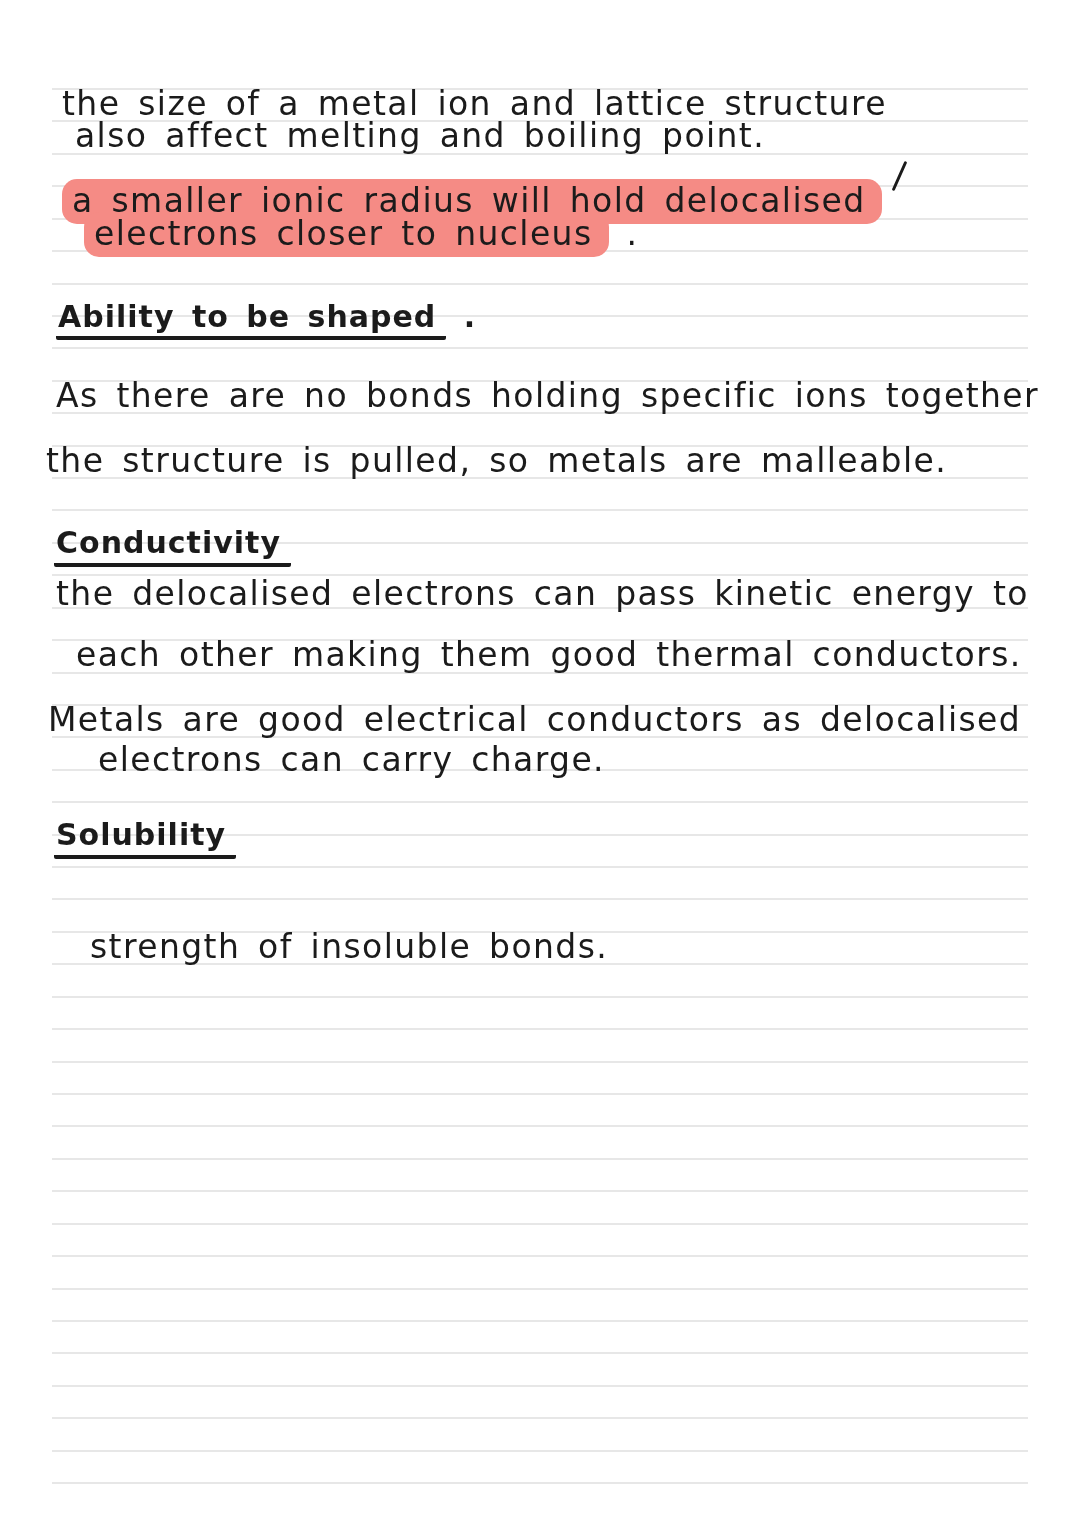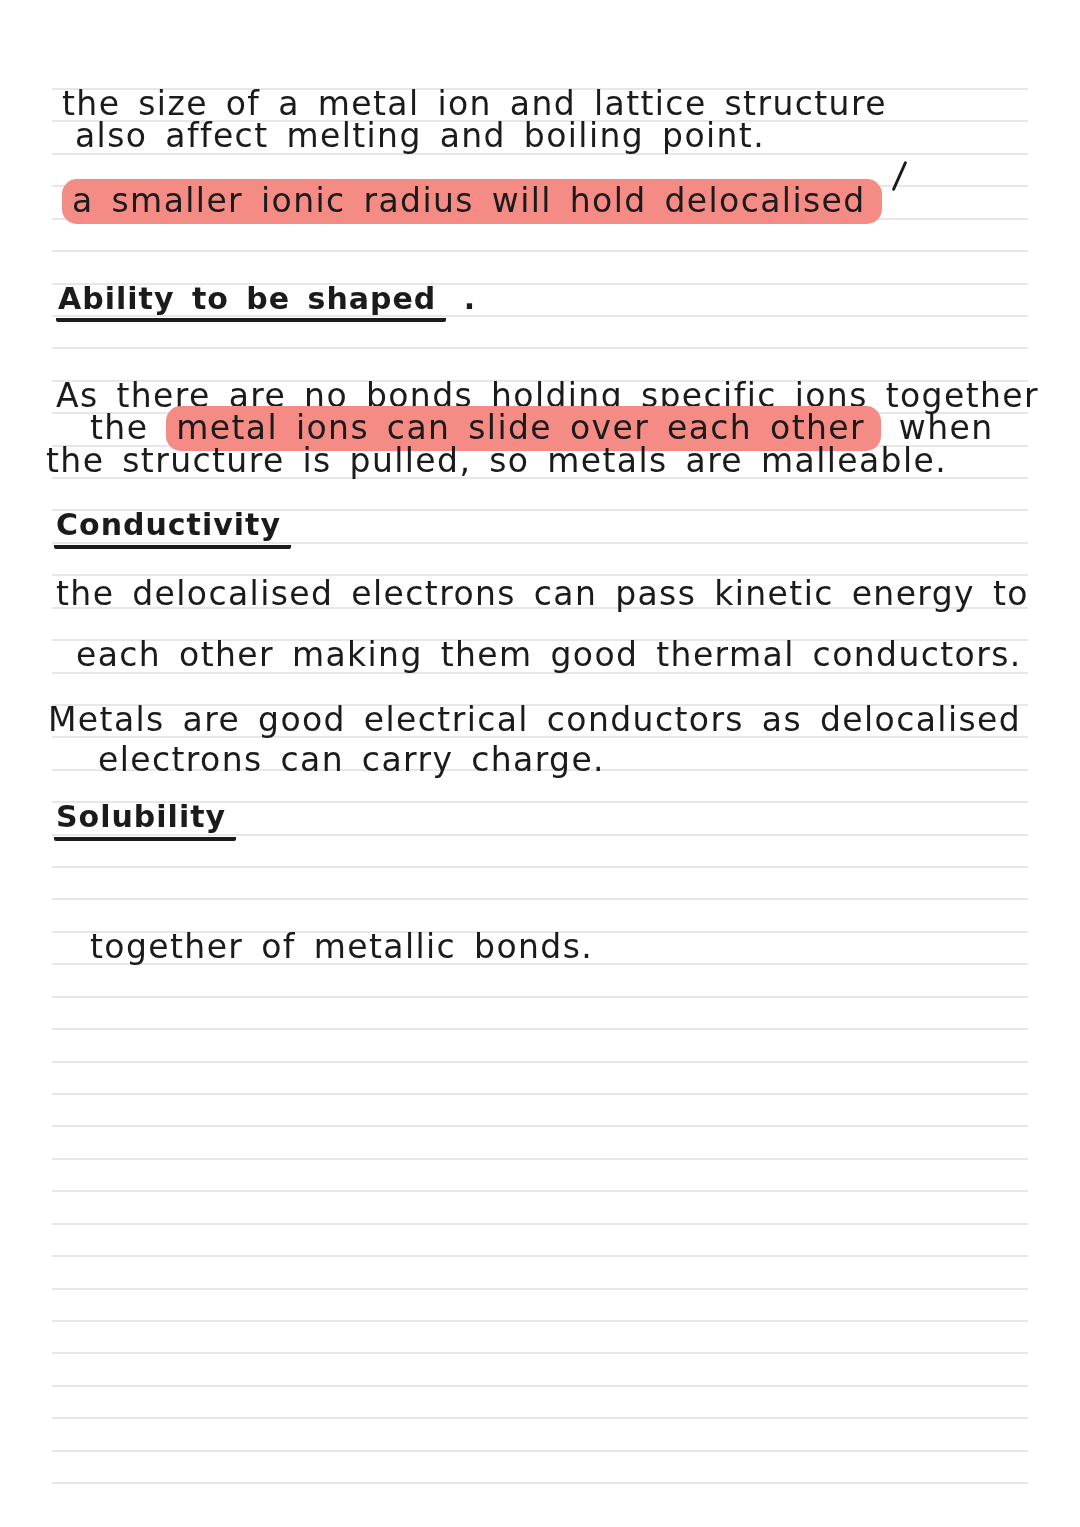--- a/index.html
+++ b/index.html
@@ -53,46 +53,47 @@
     background:var(--hl,#f58b85);
     border-radius:15px;
     padding:2px 16px 4px 10px;
     box-decoration-break:clone;
   }
   .seg.ul{
     display:inline-block;
     border-bottom:4px solid var(--ink,#1b1b1b);
     padding:0 10px 3px 2px;
     border-radius:0 0 2px 2px;
+    margin-top:18px;
   }
   
   .stray-slash{
     position:absolute;
     left:898px;top:160px;
     width:3px;height:32px;
     background:var(--ink,#1b1b1b);
     border-radius:2px;
     transform:rotate(24deg);
   }
 </style>
 </head>
 <body style="--paper: #ffffff; --rule: #e7e7e7; --ink: #1b1b1b; --hl: #f58b85;">
 
 <div class="page">
   <div class="rules"></div>
   <div class="content" id="rows">
       <div class="row" style="top: 0px; left: 62px;"><span class="seg">the size of a metal ion and lattice structure</span></div>
       <div class="row" style="top: 32.42px; left: 60px; margin-left: 15px;"><span class="seg">also affect melting and boiling point.</span></div>
       <div class="row" style="top: 97.26px; left: 62px;"><span class="seg hl">a smaller ionic radius will hold delocalised</span></div>
+      <div class="row" style="top: 129.68px; left: 84px;"><span class="seg hl">electrons closer to nucleus</span><span class="seg"> .</span></div>
       <div class="row heading" style="top: 194.52px; left: 56px;"><span class="seg ul">Ability to be shaped</span><span class="seg"> .</span></div>
       <div class="row" style="top: 291.78px; left: 56px;"><span class="seg">As there are no bonds holding specific ions together</span></div>
-      <div class="row" style="top: 324.2px; left: 90px;"><span class="seg">the </span><span class="seg hl">metal ions can slide over each other</span><span class="seg"> when</span></div>
       <div class="row" style="top: 356.62px; left: 46px; text-align: center;"><span class="seg">the structure is pulled, so metals are malleable.</span></div>
       <div class="row heading" style="top: 421.46px; left: 54px;"><span class="seg ul">Conductivity</span></div>
       <div class="row" style="top: 490px; left: 56px;"><span class="seg">the delocalised electrons can pass kinetic energy to</span></div>
       <div class="row" style="top: 551.14px; left: 76px;"><span class="seg">each other making them good thermal conductors.</span></div>
       <div class="row" style="top: 615.98px; left: 48px; text-align: center;"><span class="seg">Metals are good electrical conductors as delocalised</span></div>
       <div class="row" style="top: 656px; left: 98px;"><span class="seg">electrons can carry charge.</span></div>
       <div class="row heading" style="top: 713.24px; left: 54px;"><span class="seg ul">Solubility</span></div>
-      <div class="row" style="top: 842.92px; left: 90px;"><span class="seg">together of metallic bonds.</span></div>
+      <div class="row" style="top: 842.92px; left: 90px;"><span class="seg">strength of insoluble bonds.</span></div>
     </div>
   <div class="stray-slash"></div>
 </div>
 
 </body></html>

